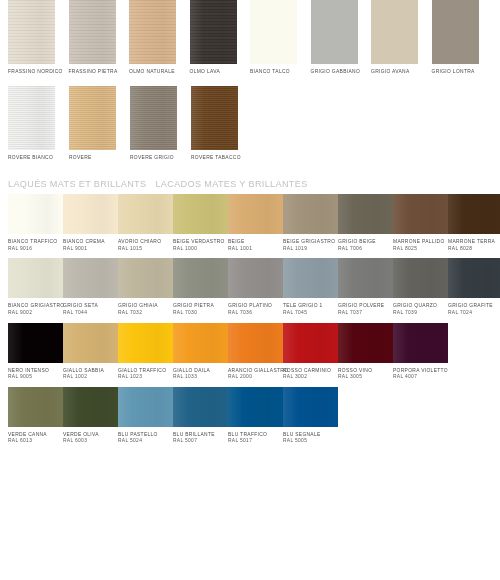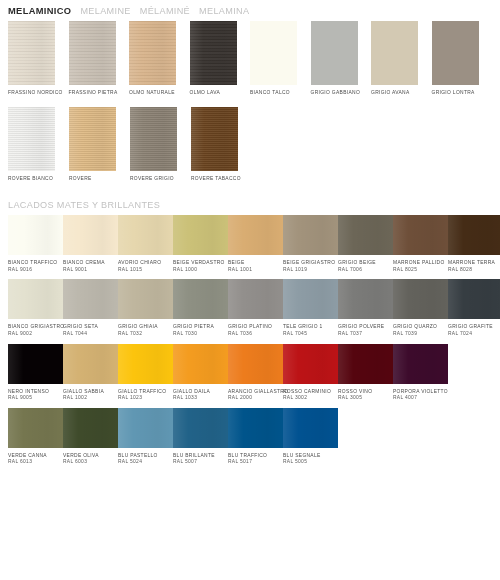--- a/index.html
+++ b/index.html
@@ -138,26 +138,20 @@
   }
   .sp-10 { height: 10px; }
   .sp-6 { height: 6px; }
   .sp-12 { height: 12px; }
 </style>
 </head>
 <body>
 
 <div class="page">
 
-  <div class="section-head">
-    <span class="sh-it">MELAMINICO</span>
-    <span class="sh-tr">MELAMINE</span>
-    <span class="sh-tr">MÉLAMINÉ</span>
-    <span class="sh-tr">MELAMINA</span>
-  </div>
 
   <div class="row" id="row-mel">
       <div class="cell" style="width: 61px;">
         <div class="sw grain-h sheen" style="background: rgb(227, 219, 205);"></div>
         <div class="cap"><span>FRASSINO NORDICO</span></div>
       </div>
       <div class="cell" style="width: 61px;">
         <div class="sw grain-h sheen" style="background: rgb(201, 192, 180);"></div>
         <div class="cap"><span>FRASSINO PIETRA</span></div>
       </div>
@@ -205,20 +199,21 @@
       </div>
       <div class="cell" style="width: 61px;">
         <div class="sw grain-fine sheen" style="background: rgb(107, 68, 31);"></div>
         <div class="cap"><span>ROVERE TABACCO</span></div>
       </div>
     </div>
 
   <div class="sp-12"></div>
 
   <div class="section-head">
+    <span class="sh-tr">LAQUÉS MATS ET BRILLANTS</span>
     <span class="sh-tr">LACADOS MATES Y BRILLANTES</span>
   </div>
 
   <div class="row" id="row-lac-0">
       <div class="cell" style="width: 55px;">
         <div class="sw lacq sheen" style="background: rgb(252, 252, 242);"></div>
         <div class="cap"><span>BIANCO TRAFFICO</span><span class="ral">RAL 9016</span></div>
       </div>
       <div class="cell" style="width: 55px;">
         <div class="sw lacq sheen" style="background: rgb(246, 232, 205);"></div>

